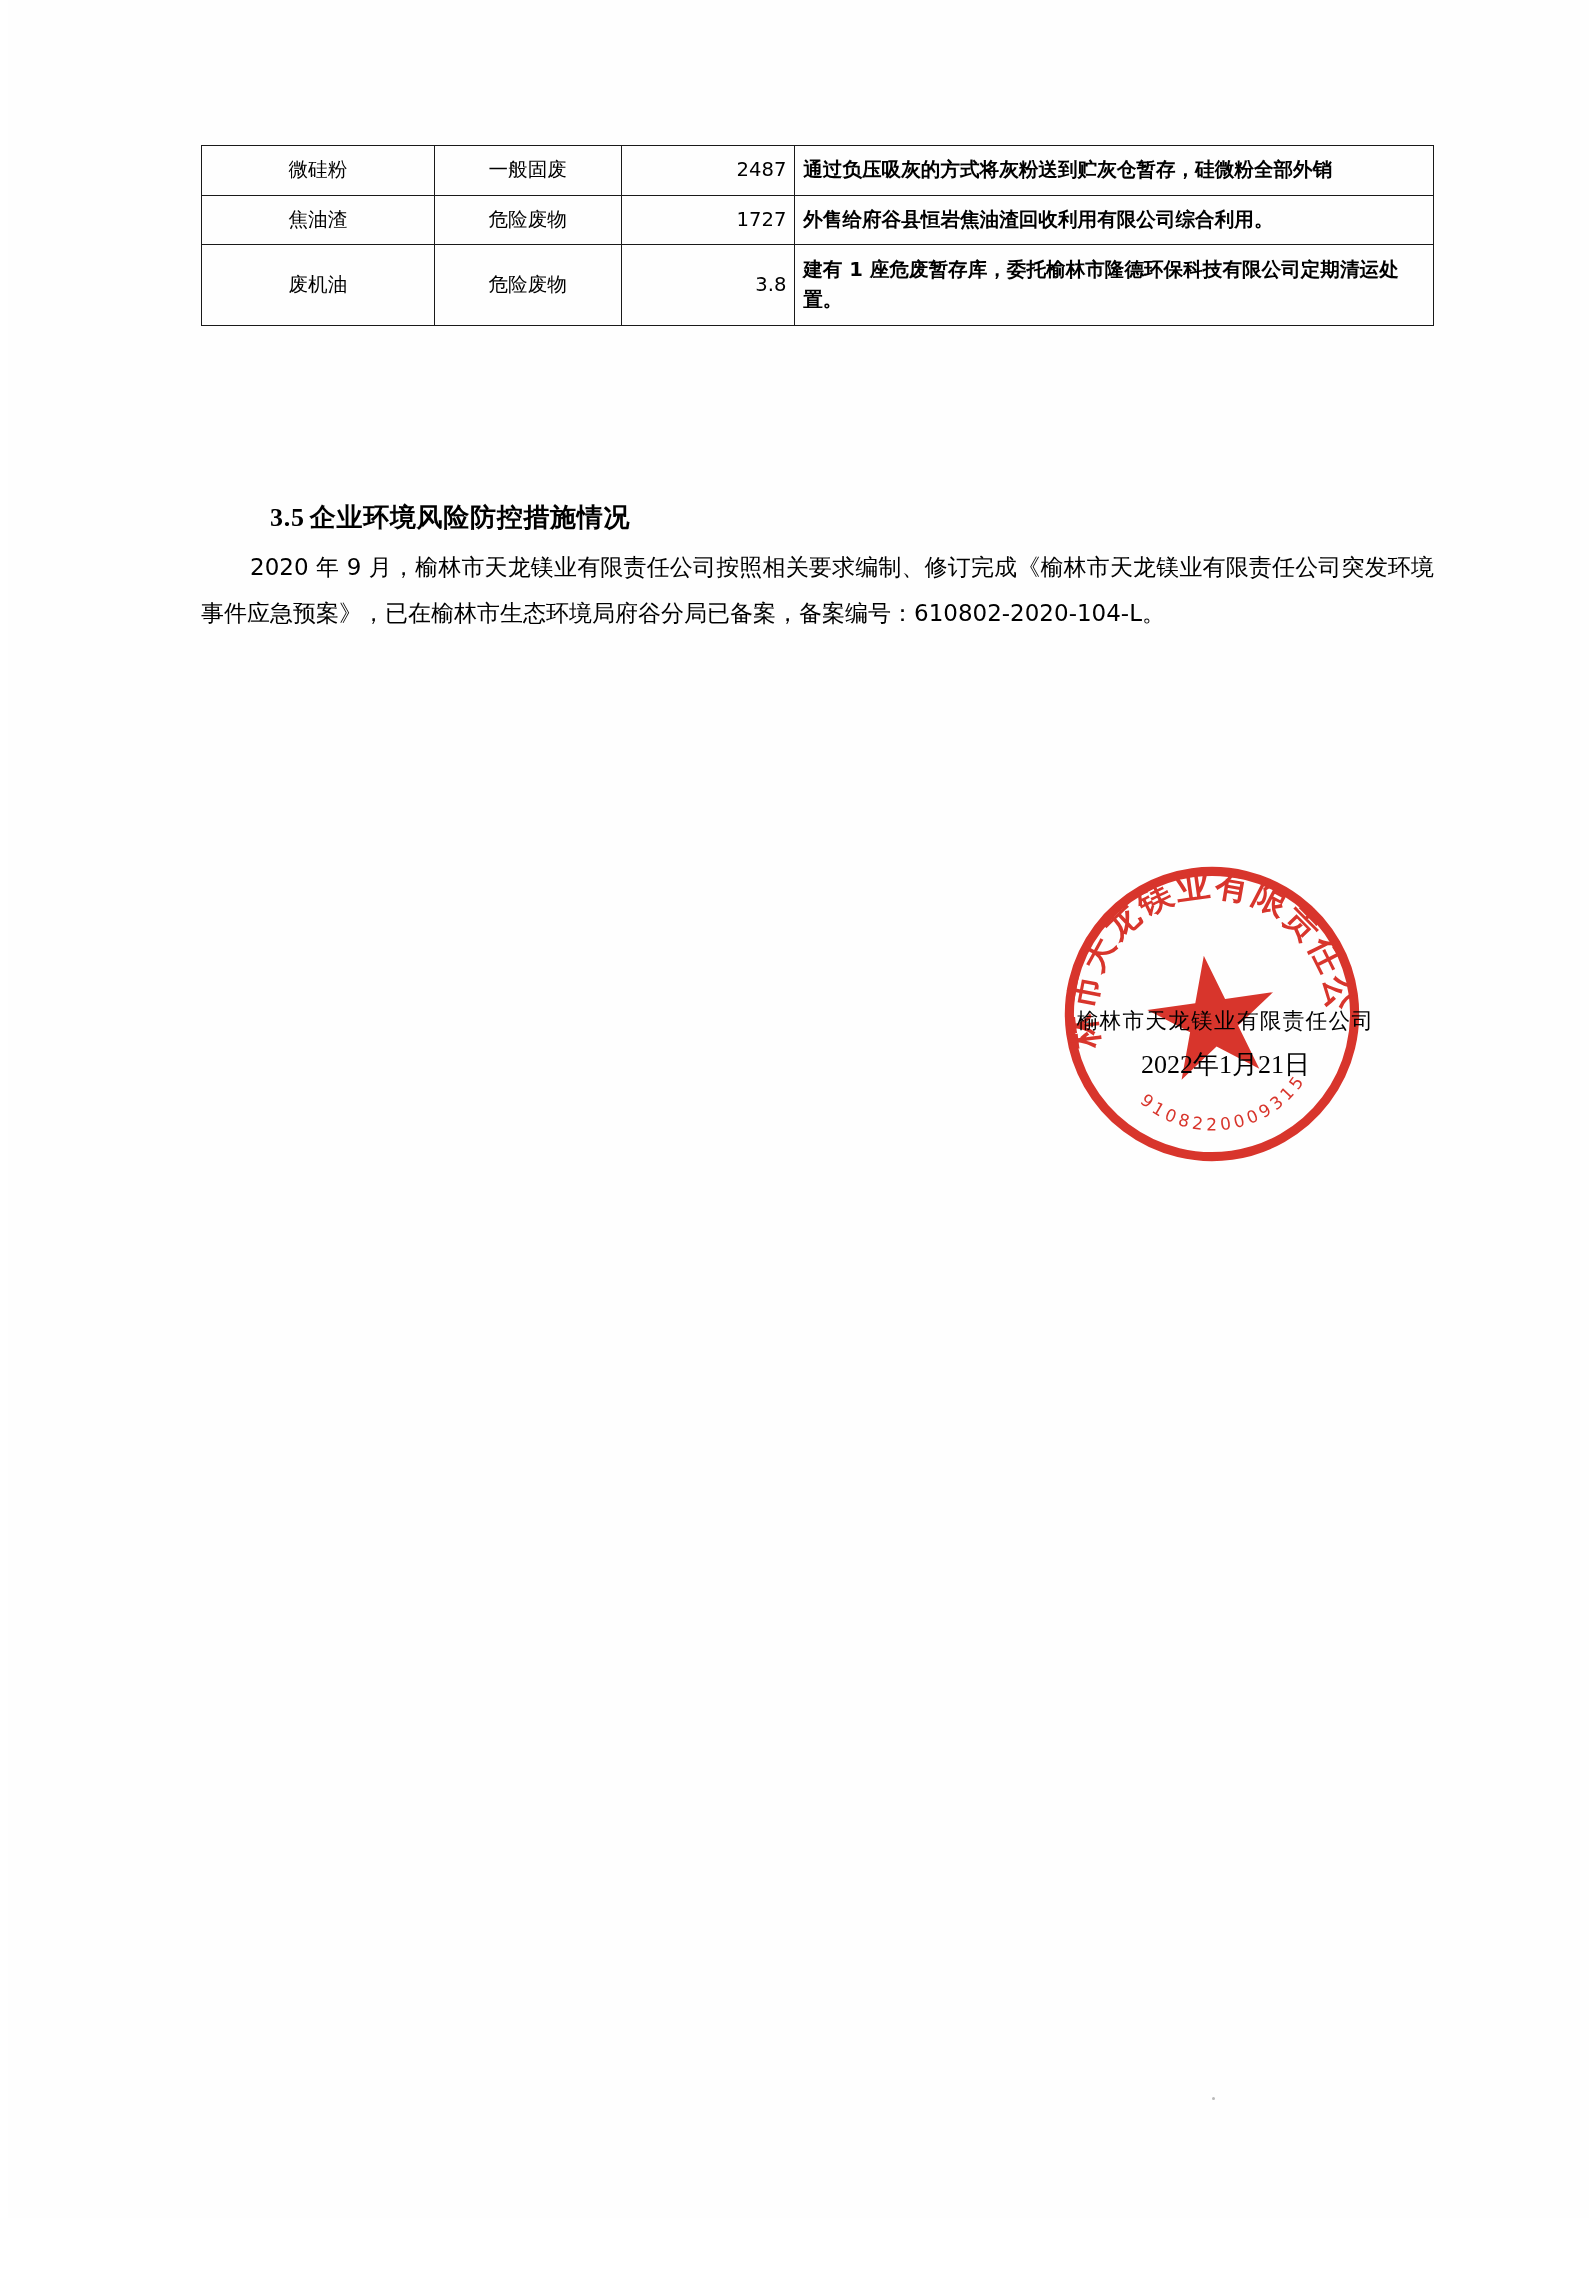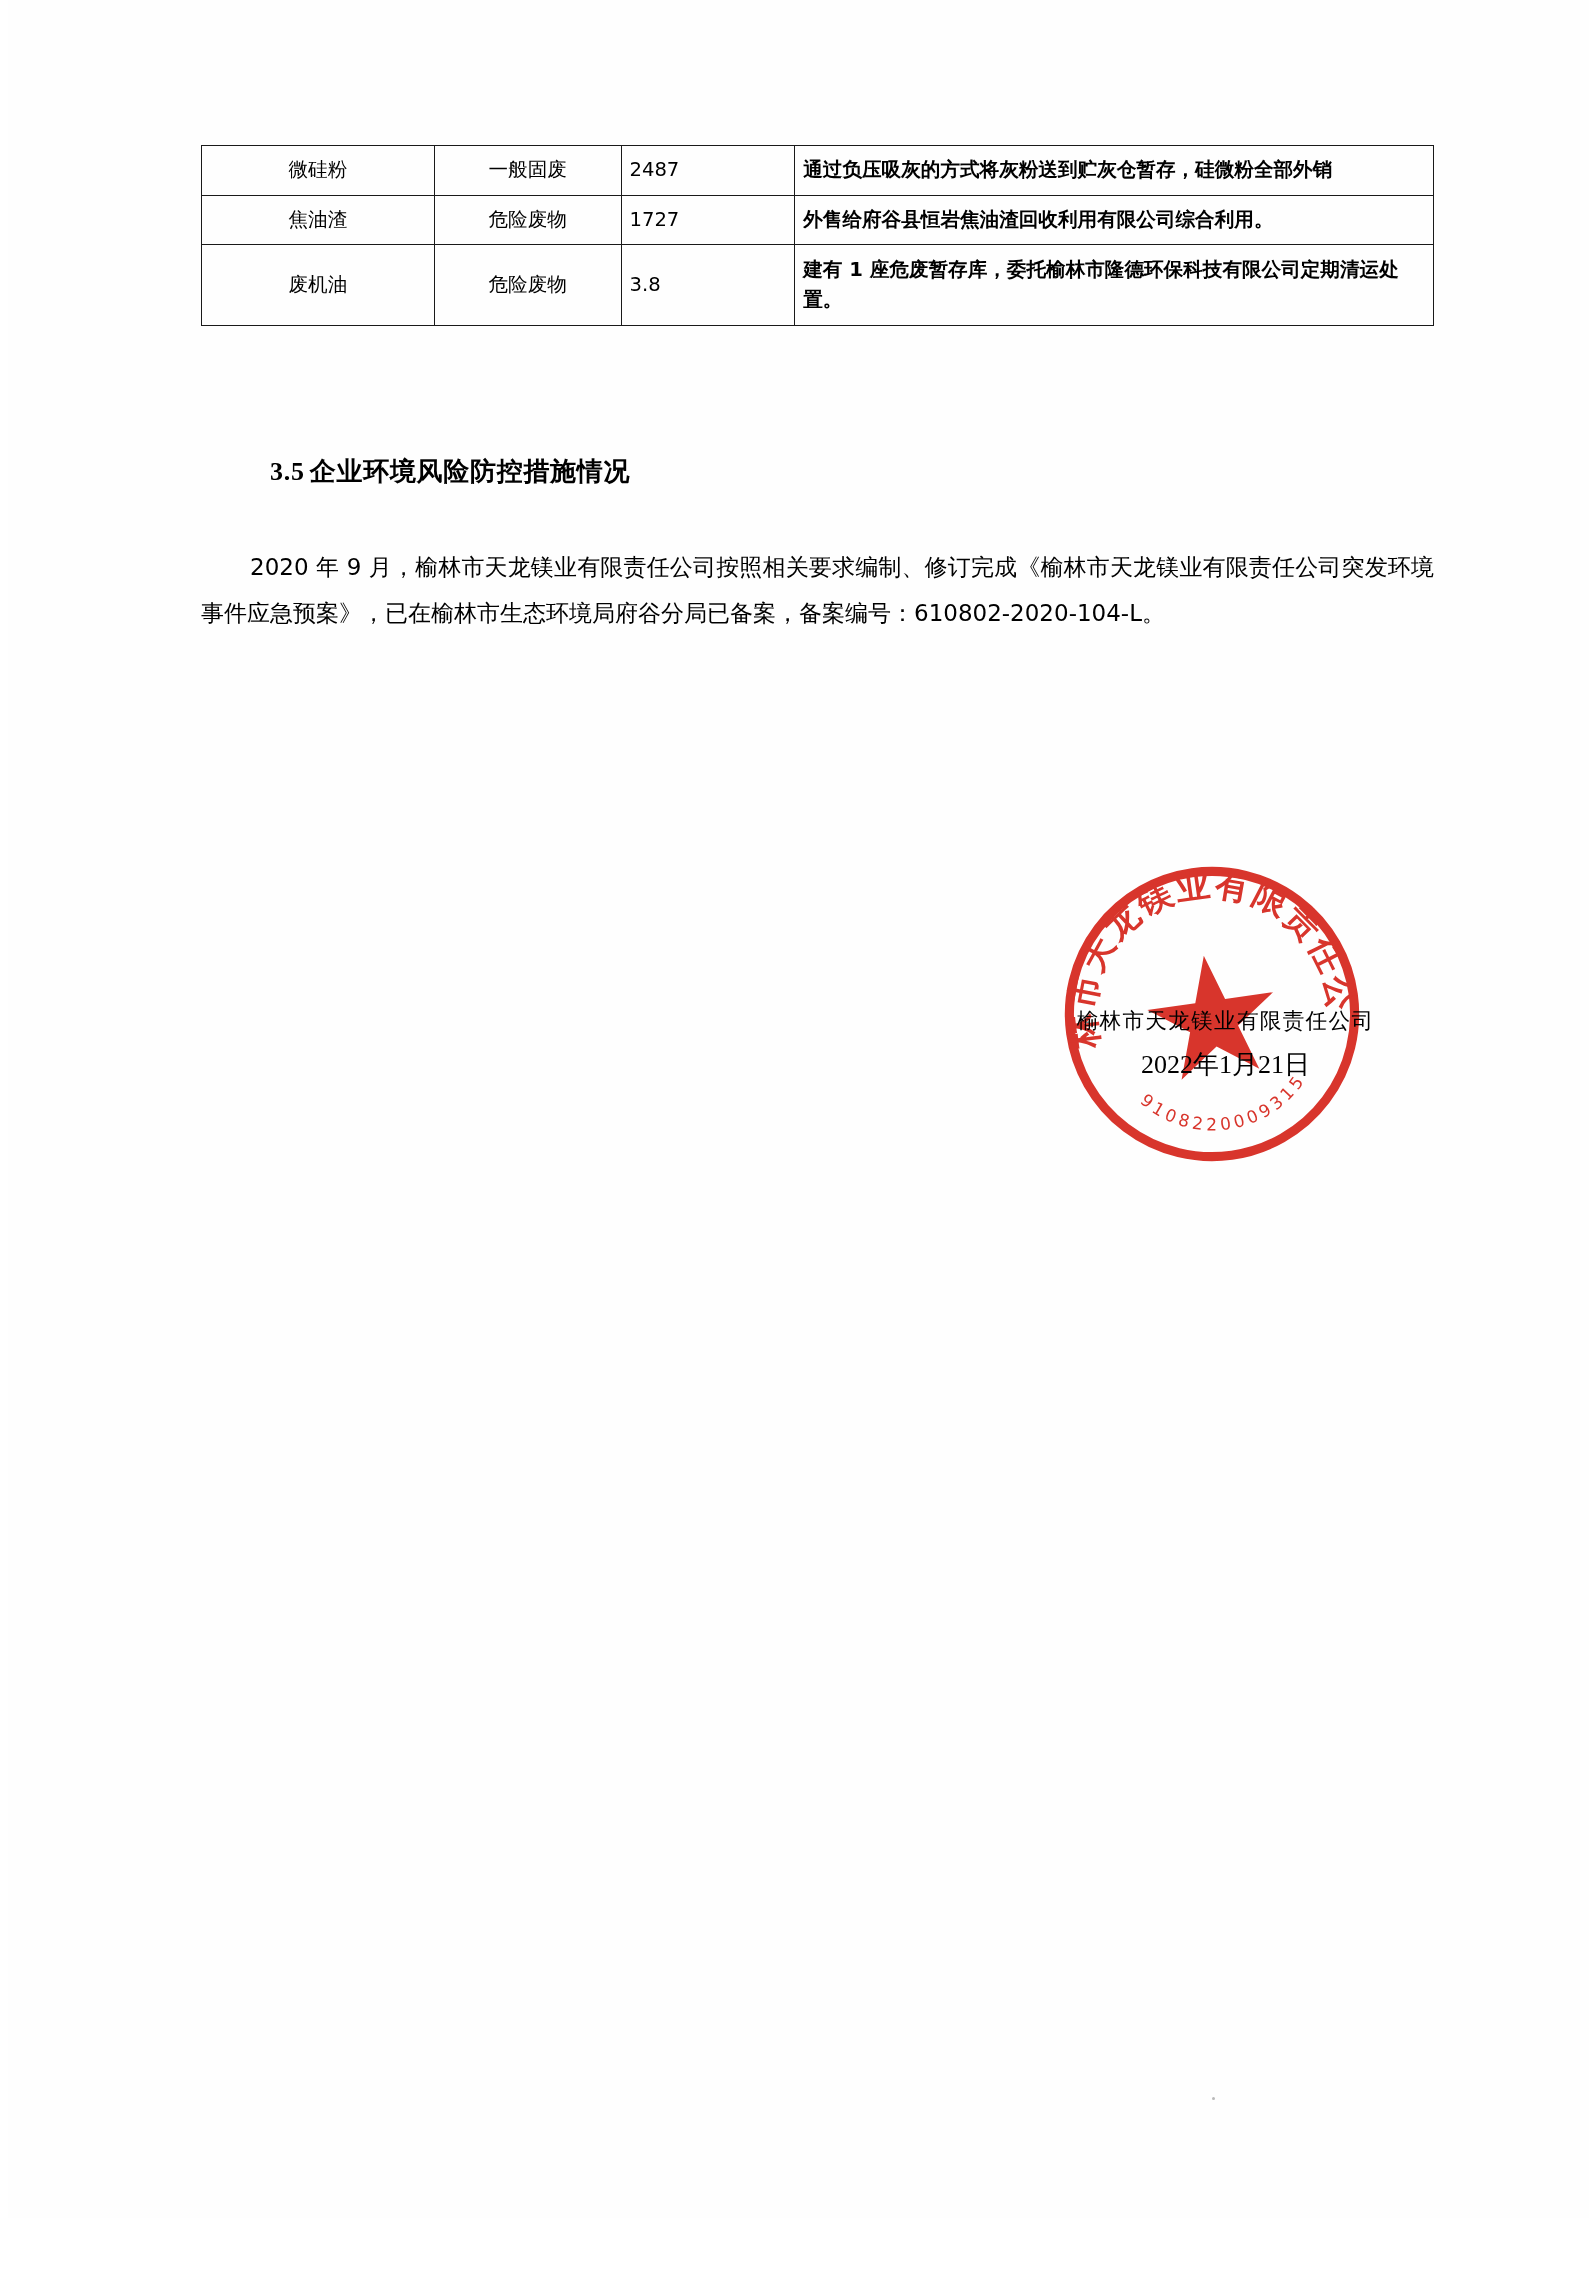--- a/index.html
+++ b/index.html
@@ -32,28 +32,28 @@
   table.waste-table td {
     border: 1.3px solid #1a1a1a;
     padding: 9.2px 7.9px;
     font-size: 19.6px;
     line-height: 1.55;
     font-family: "DejaVu Sans", sans-serif;
     vertical-align: middle;
   }
   td.c1 { width: 216px; text-align: center; }
   td.c2 { width: 170px; text-align: center; }
-  td.c3 { width: 157px; text-align: left; font-family: "Liberation Serif", serif; font-size: 21.6px;}
+  td.c3 { width: 157px; text-align: right; font-family: "Liberation Serif", serif; font-size: 21.6px;}
   td.c4 { text-align: left; padding-left: 11.8px; font-weight: bold; }
 
   
   .heading {
     position: absolute;
     left: 262px;
-    top: 454px;
+    top: 500px;
     font-size: 26px;
     font-weight: bold;
     font-family: "DejaVu Sans", sans-serif;
     letter-spacing: 0.7px;
   }
   .heading .num {
     font-family: "Liberation Serif", serif;
     font-weight: bold;
     margin-right: 5.2px;
   }

